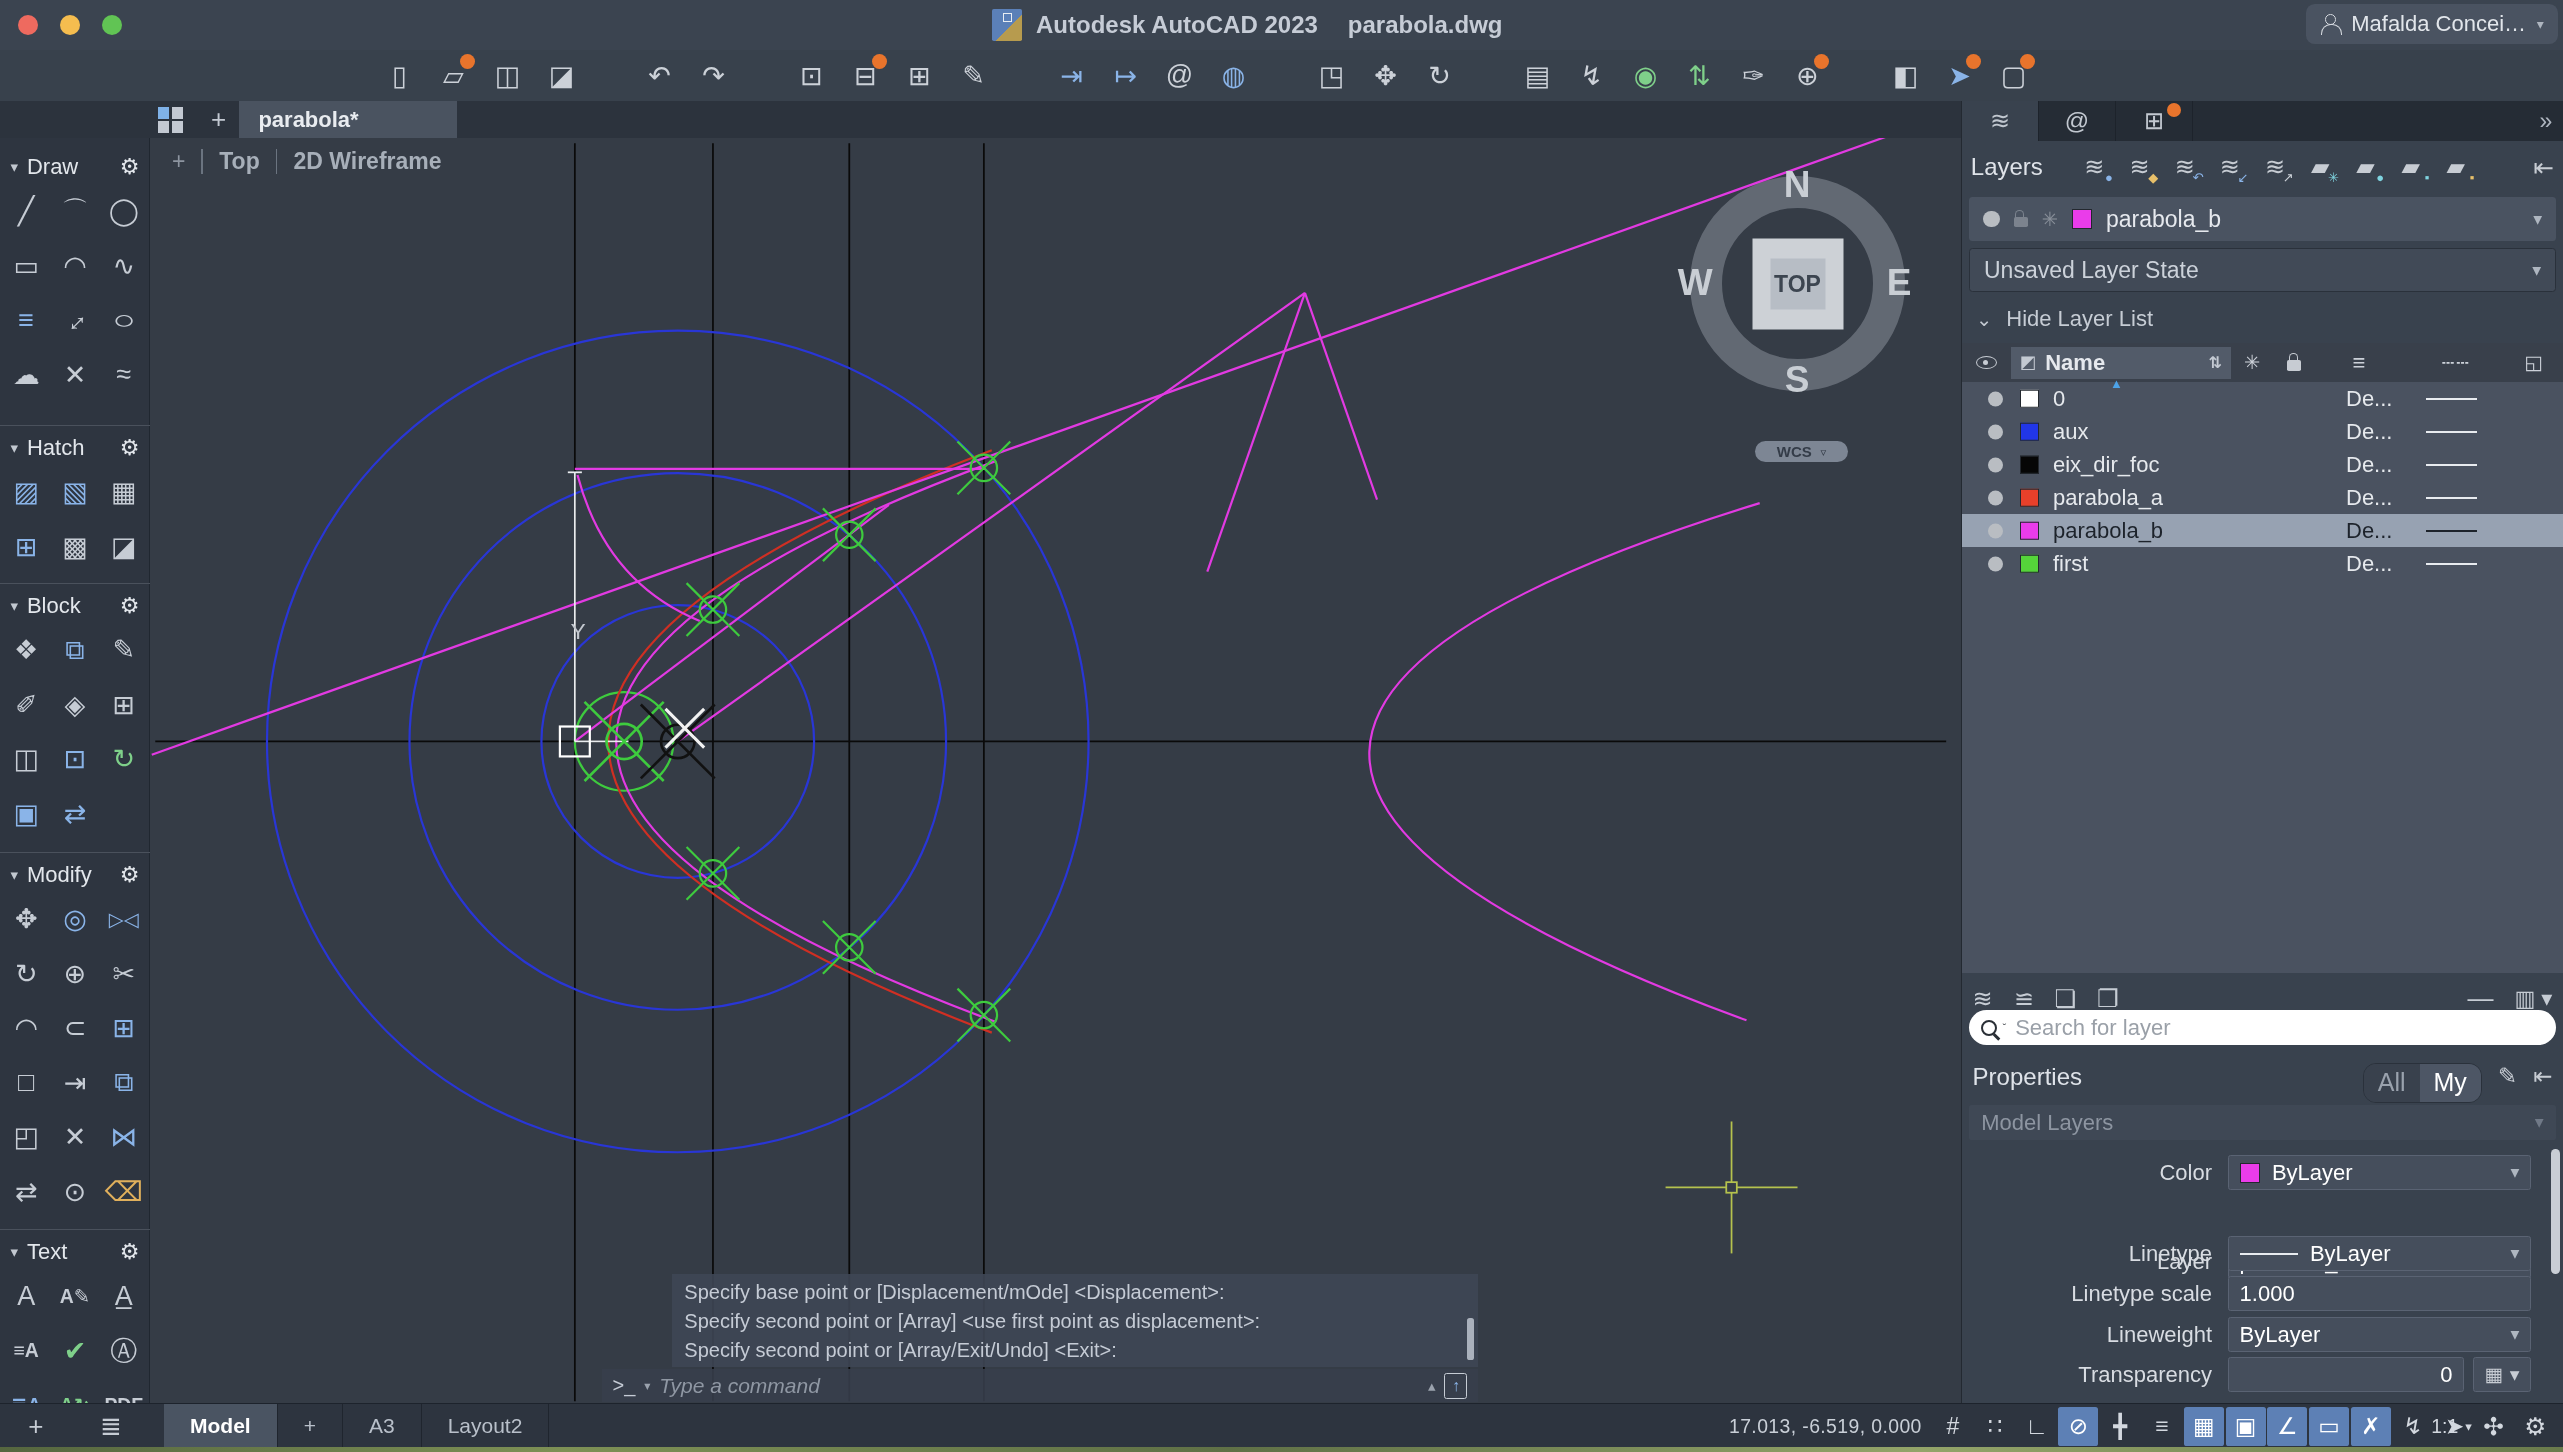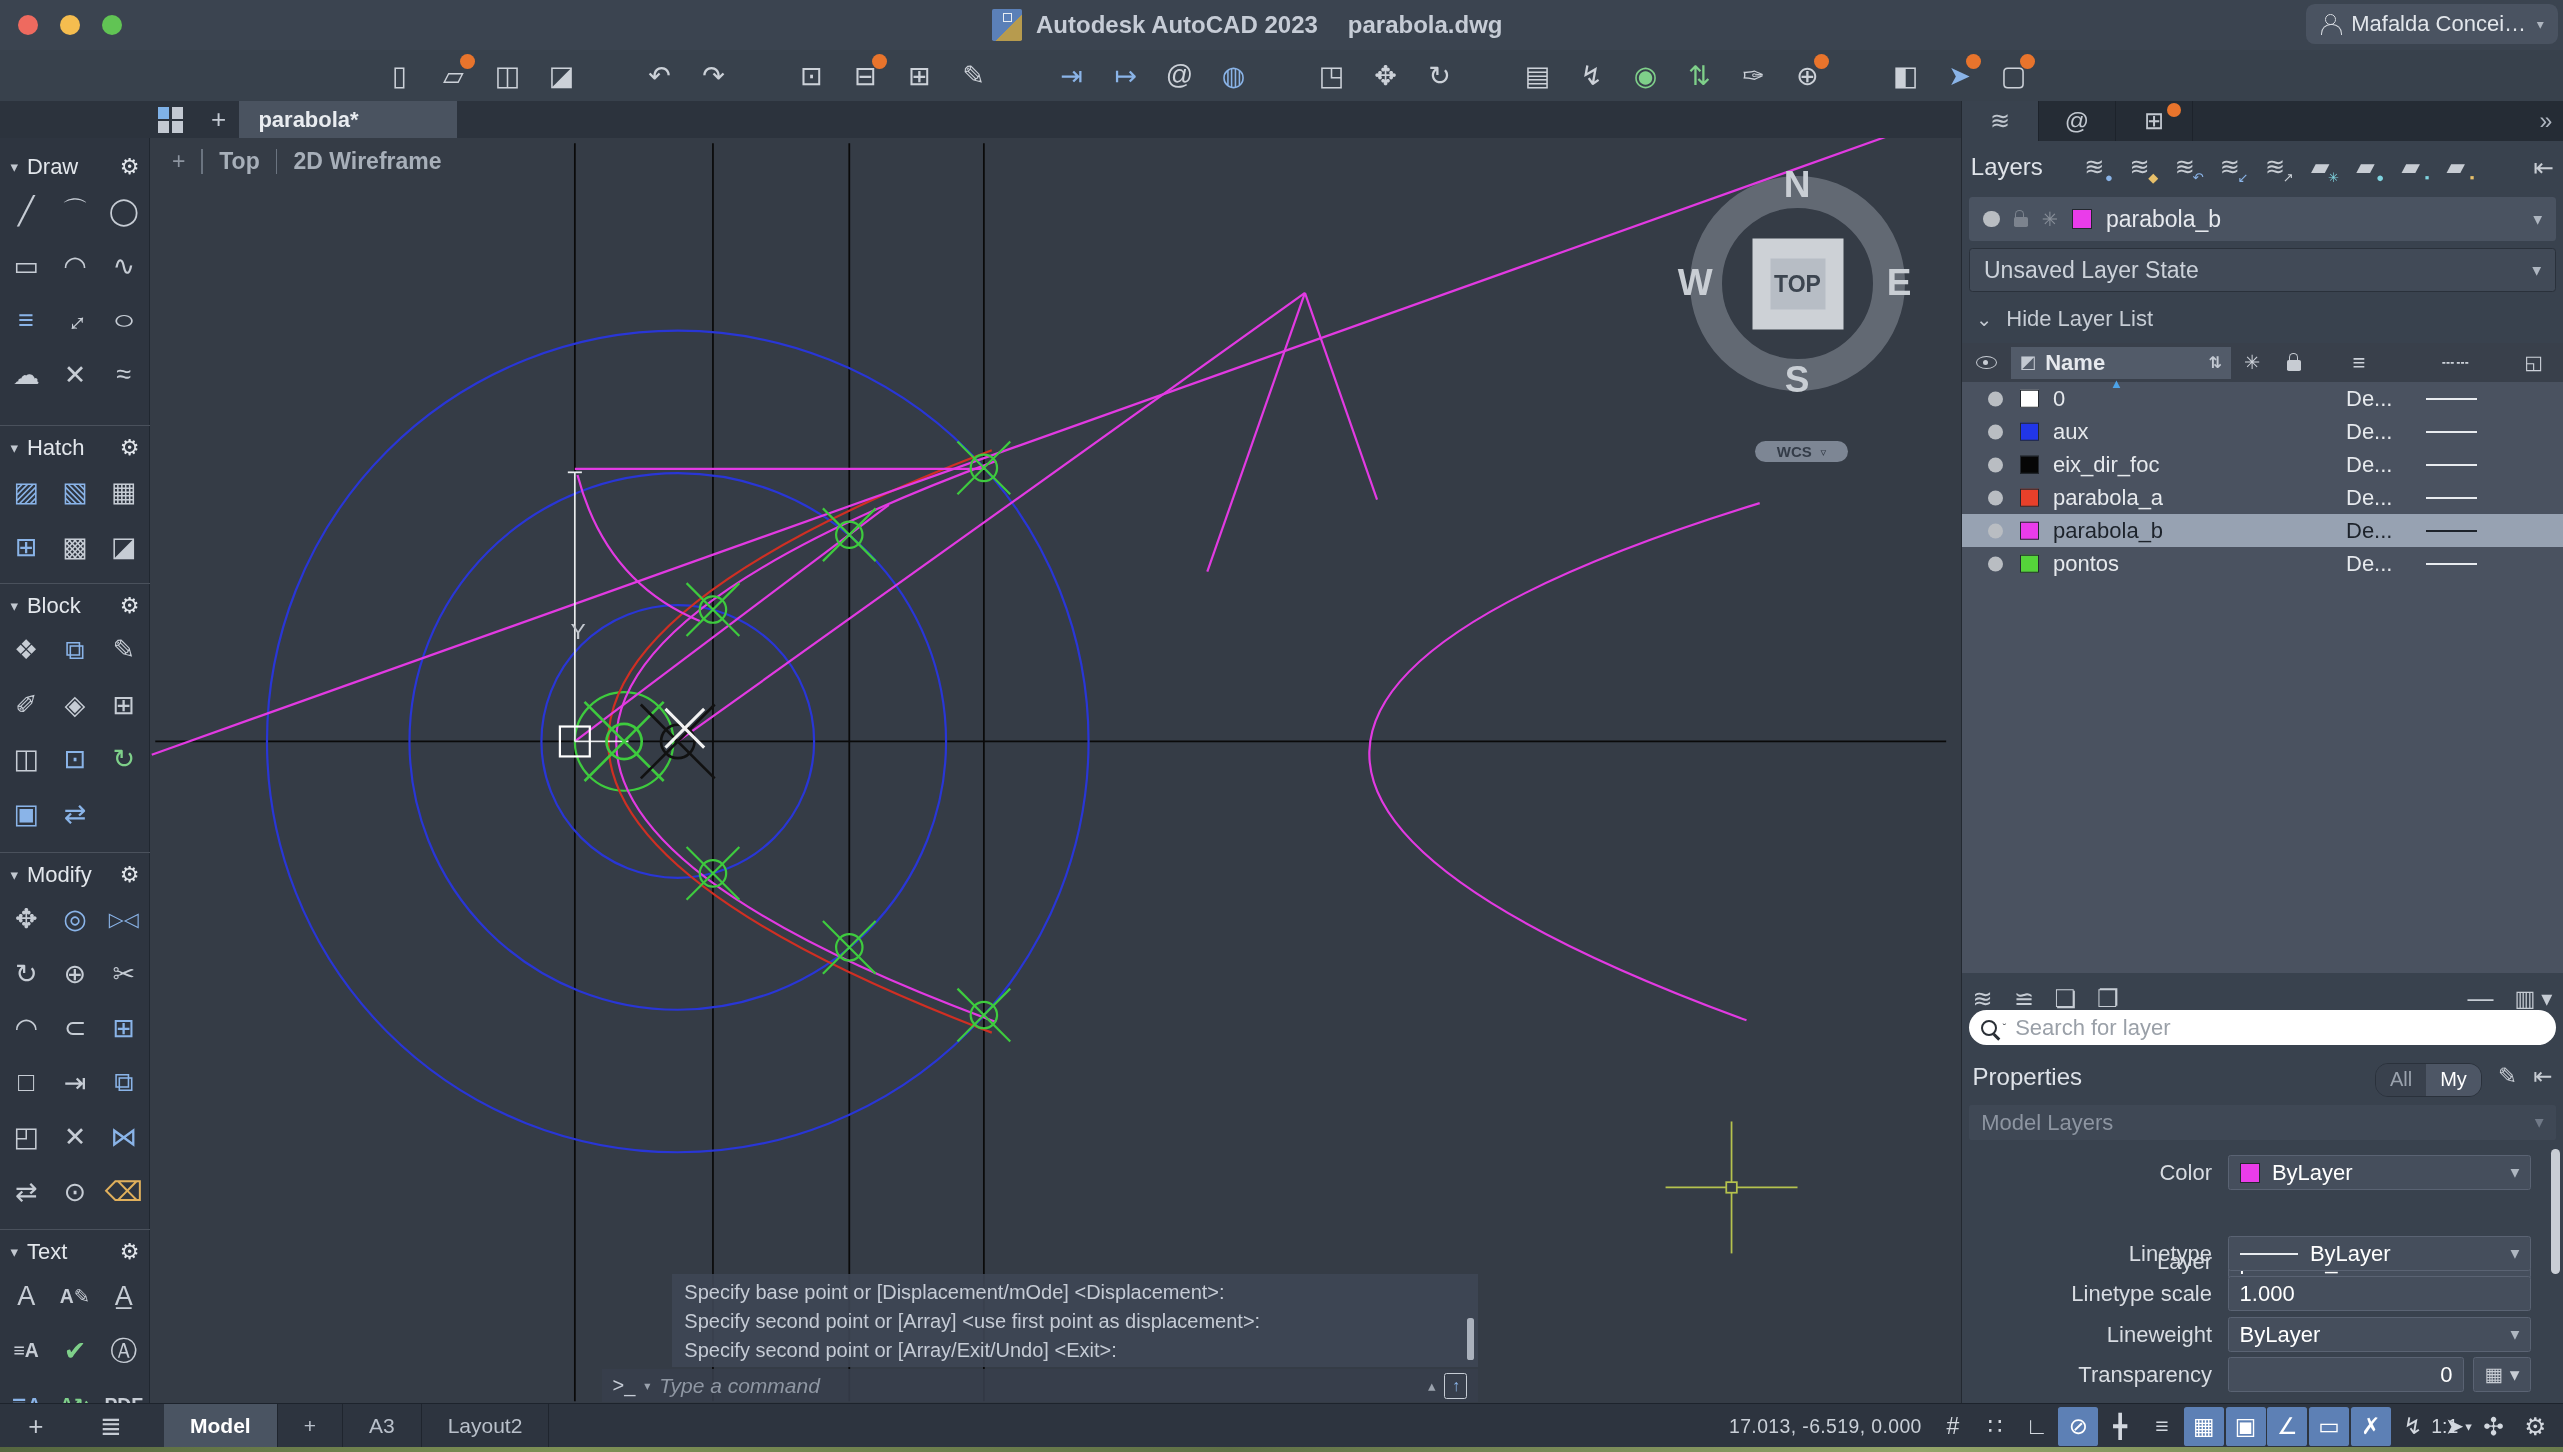--- a/index.html
+++ b/index.html
@@ -111,21 +111,21 @@
   .lfoot .minus{margin-left:auto;font-size:26px}
   .lfoot .cols{font-size:22px}
   .search{position:absolute;left:7px;right:7px;top:909px;height:35px;background:#fff;border-radius:17.6px;display:flex;align-items:center;padding:0 12.3px;gap:8.8px}
   .mag{position:relative;width:16px;height:16px;border:2.6px solid #2a2f36;border-radius:50%}
   .mag::after{content:"";position:absolute;left:11.4px;top:11.4px;width:2.6px;height:8px;background:#2a2f36;transform:rotate(-45deg)}
   .mag-ch{font-size:11.4px;color:#2a2f36;margin-left:-3.5px}
   .search input{flex:1;border:none;outline:none;font-size:22px;color:#333;font-family:inherit;background:transparent}
   .search input::placeholder{color:#9aa0a8}
   .phead{position:absolute;left:10.6px;right:10.6px;top:962px;height:40px;display:flex;align-items:flex-start;gap:16px}
   .phead .t{font-size:24px;color:#dfe3e9}
-  .seg{display:flex;border:0.9px solid #2a313b;border-radius:13px;overflow:hidden;font-size:20px;margin-left:auto}
+  .seg{display:flex;border:0.9px solid #2a313b;border-radius:13px;overflow:hidden;font-size:25px;margin-left:auto}
   .seg span{padding:4.4px 14px}
   .seg .a{background:#39414d;color:#9aa2ad}
   .seg .m{background:#4d5665;color:#fff}
   .phead .ic{font-size:23px;color:#c7ccd3}
   .mspace{position:absolute;left:7px;right:7px;top:1004px;height:35px;background:#3f4855;border-radius:2.6px;display:flex;align-items:center;padding:0 12.3px;font-size:22px;color:#8d95a1}
   .mspace .caret-r{color:#707987}
   .prow{position:absolute;left:0;right:32px;height:37px;display:flex;align-items:center}
   .plabel{width:266px;text-align:right;padding-right:16px;color:#d8dce2;font-size:22px}
   .pbox{flex:1;height:35px;background:#454e5c;border:0.9px solid #5a6373;border-radius:2.6px;display:flex;align-items:center;padding:0 10.6px;color:#fff;font-size:22px;gap:12.3px}
   .pbox .ln{width:58px;height:0;border-top:2.6px solid #e8ebef}
@@ -737,21 +737,21 @@
         <div class="lrow selected" style="--c: #ea3cea;">
           <span class="ldot"></span>
           <span class="lsw"></span>
           <span class="lname">parabola_b</span>
           <span class="llw">De...</span>
           <span class="lline"></span>
         </div>
         <div class="lrow" style="--c: #55d43a;">
           <span class="ldot"></span>
           <span class="lsw"></span>
-          <span class="lname">pontos</span>
+          <span class="lname">first</span>
           <span class="llw">De...</span>
           <span class="lline"></span>
         </div>
     </div>
   </div>
 
   <div class="lfoot">
     <span>≋</span>
     <span>≌</span>
     <span>❏</span>

